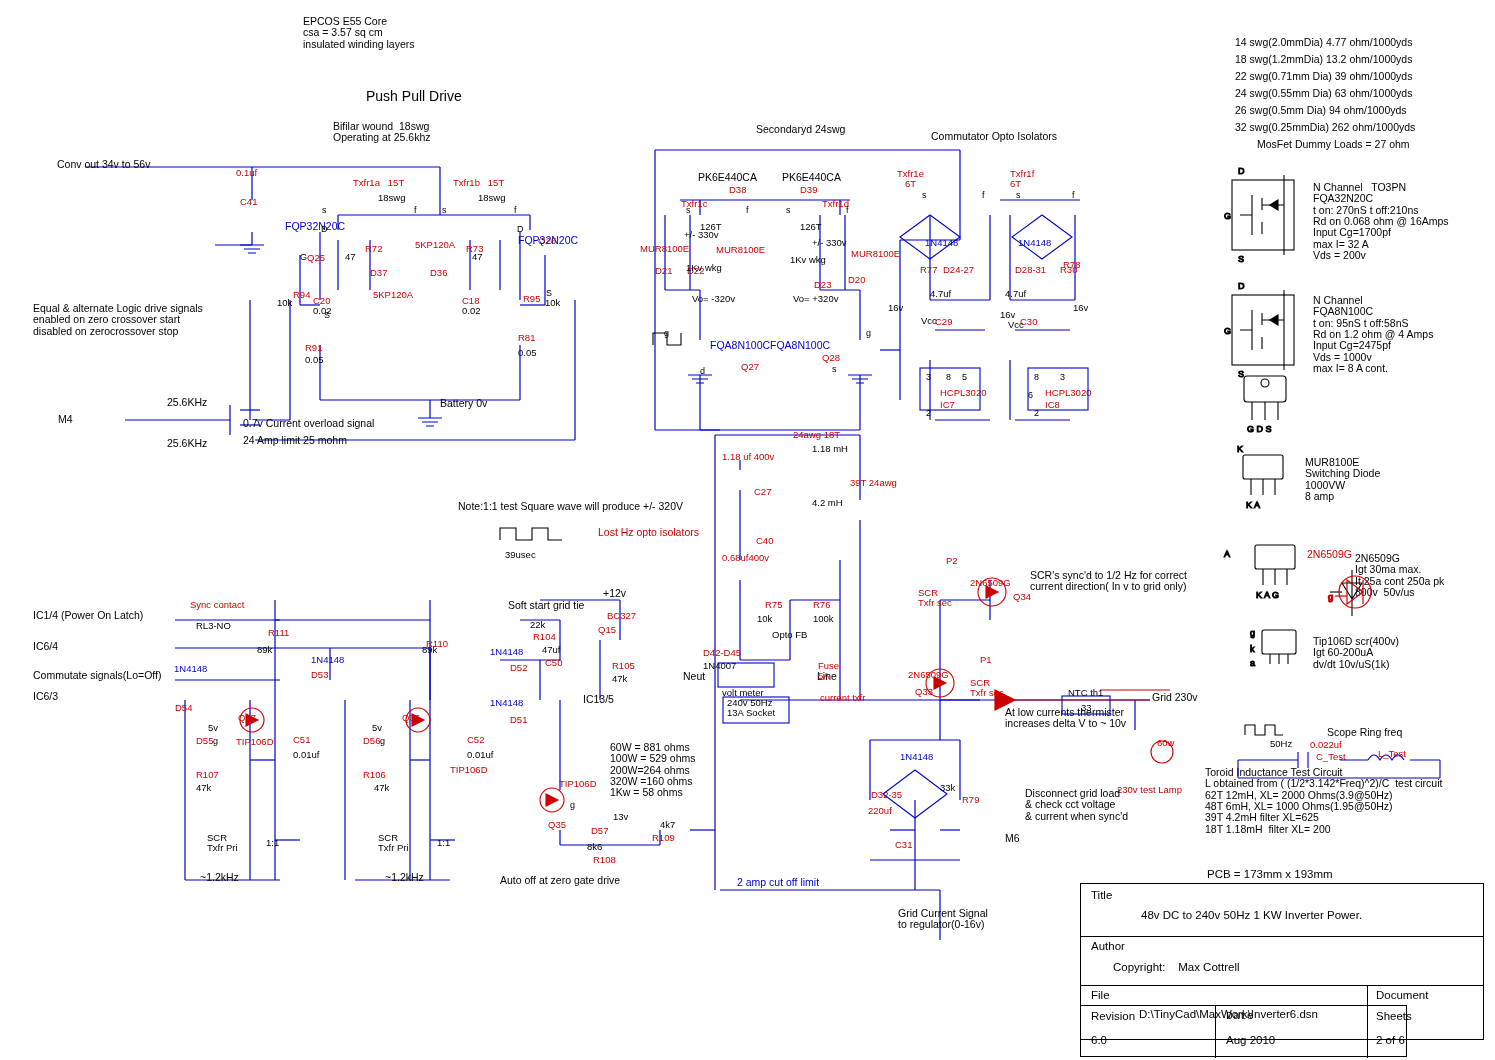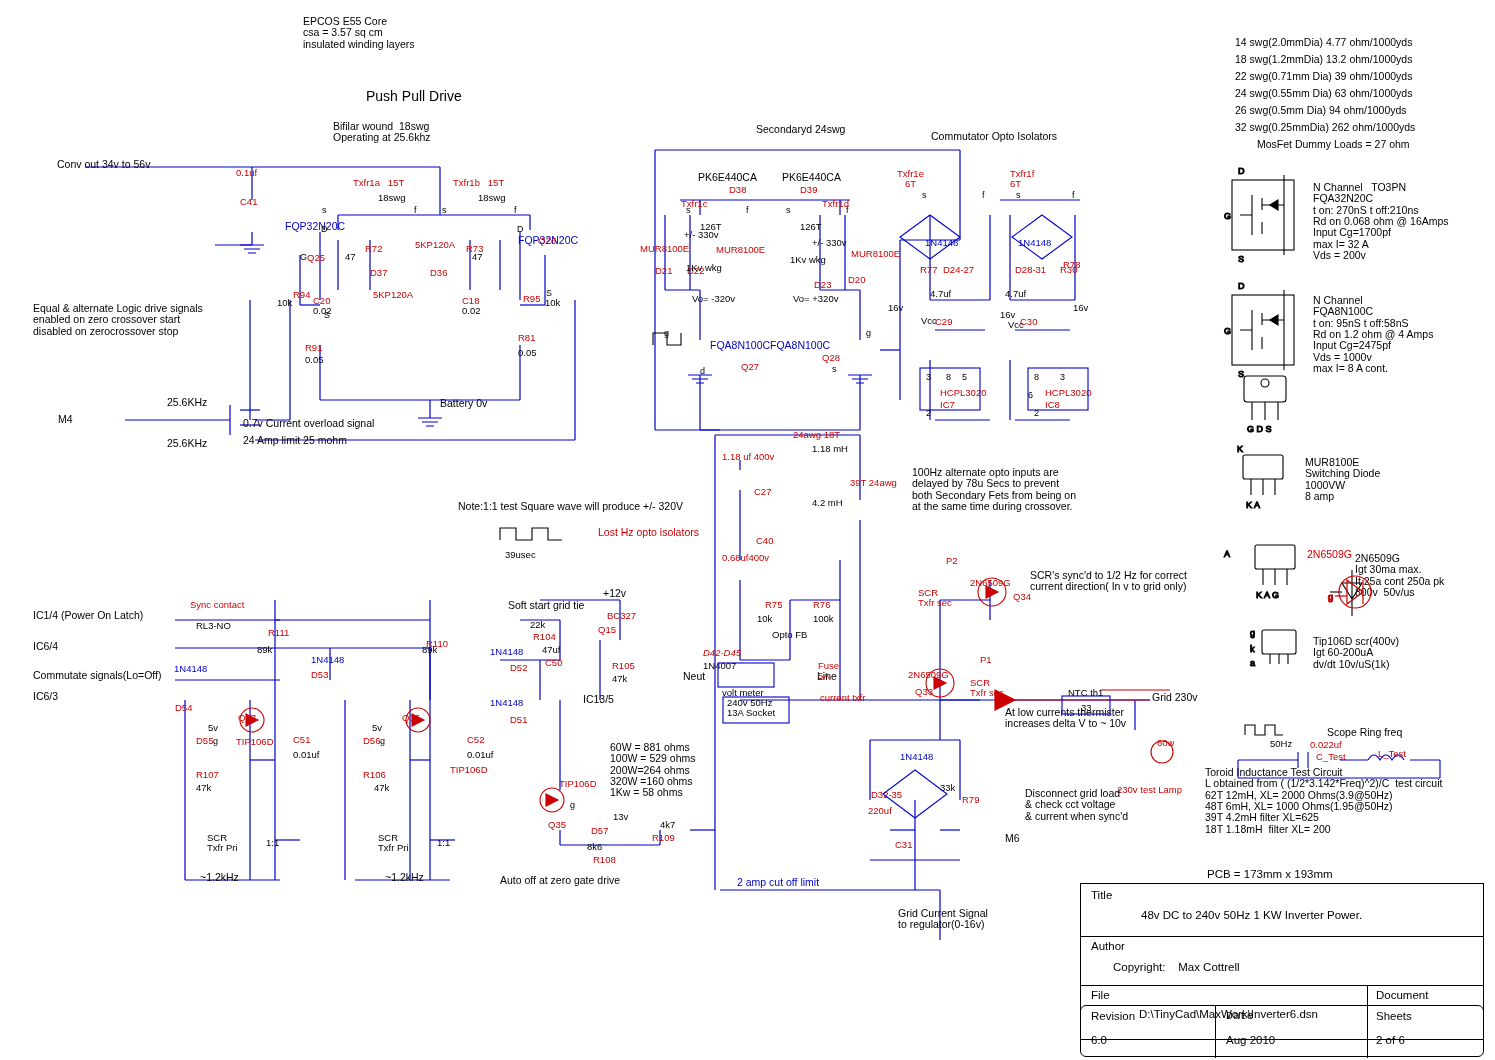--- a/index.html
+++ b/index.html
@@ -355,39 +355,35 @@
 <div class="t red s8" style="left:1020px;top:317px;">C30</div>
 <div class="t blk s8" style="left:888px;top:303px;">16v</div>
 <div class="t blk s8" style="left:1073px;top:303px;">16v</div>
 <div class="t blk s8" style="left:1000px;top:310px;">16v</div>
 <div class="t blk s8" style="left:921px;top:316px;">Vcc</div>
 <div class="t blk s8" style="left:1008px;top:320px;">Vcc</div>
 <div class="t red s8" style="left:940px;top:388px;">HCPL3020</div>
 <div class="t red s8" style="left:940px;top:400px;">IC7</div>
 <div class="t red s8" style="left:1045px;top:388px;">HCPL3020</div>
 <div class="t red s8" style="left:1045px;top:400px;">IC8</div>
-<div class="t blk s9" style="left:912px;top:467px;">100Hz alternate opto inputs are
-delayed by 78u Secs to prevent
-both Secondary Fets from being on
-at the same time during crossover.</div>
 
 <div class="t red s8" style="left:793px;top:430px;">24awg 18T</div>
 <div class="t blk s8" style="left:812px;top:444px;">1.18 mH</div>
 <div class="t red s8" style="left:850px;top:478px;">39T 24awg</div>
 <div class="t blk s8" style="left:812px;top:498px;">4.2 mH</div>
 <div class="t red s8" style="left:722px;top:452px;">1.18 uf 400v</div>
 <div class="t red s8" style="left:754px;top:487px;">C27</div>
 <div class="t red s8" style="left:756px;top:536px;">C40</div>
 <div class="t red s8" style="left:722px;top:553px;">0.68uf400v</div>
 <div class="t red s8" style="left:765px;top:600px;">R75</div>
 <div class="t blk s8" style="left:757px;top:614px;">10k</div>
 <div class="t red s8" style="left:813px;top:600px;">R76</div>
 <div class="t blk s8" style="left:813px;top:614px;">100k</div>
 <div class="t blk s8" style="left:772px;top:630px;">Opto FB</div>
-<div class="t red s8" style="left:703px;top:648px;font-style:italic;">D42-D45</div>
+<div class="t red s8" style="left:703px;top:648px;">D42-D45</div>
 <div class="t blk s8" style="left:703px;top:661px;">1N4007</div>
 <div class="t blk s8" style="left:722px;top:688px;">volt meter</div>
 <div class="t blk s9" style="left:683px;top:671px;">Neut</div>
 <div class="t blk s9" style="left:817px;top:671px;">Line</div>
 <div class="t red s8" style="left:818px;top:661px;">Fuse
 5A</div>
 <div class="t blk s8" style="left:727px;top:698px;">240v 50Hz
 13A Socket</div>
 <div class="t red s8" style="left:820px;top:693px;">current txfr</div>
 <div class="t blk s9" style="left:610px;top:742px;">60W = 881 ohms
@@ -534,21 +530,21 @@
   <div style="position:absolute;left:0;top:102px;width:100%;height:50px;box-sizing:border-box;">
     <div style="position:absolute;left:0;top:0;width:287px;height:50px;border-right:1px solid #000;box-sizing:border-box;">
       <div class="t blk s10" style="left:10px;top:3px;">File</div>
       <div class="t blk s10" style="left:58px;top:22px;">D:\TinyCad\MaxWork\Inverter6.dsn</div>
     </div>
     <div style="position:absolute;left:287px;top:0;width:117px;height:50px;">
       <div class="t blk s10" style="left:8px;top:3px;">Document</div>
     </div>
   </div>
 </div>
-<div class="tblbox" style="left:1080px;top:1005px;width:404px;height:52px;border-radius:6px;">
+<div class="tblbox" style="left:1080px;top:1005px;width:327px;height:52px;">
   <div style="position:absolute;left:0;top:0;width:135px;height:52px;border-right:1px solid #000;box-sizing:border-box;">
     <div class="t blk s10" style="left:10px;top:4px;">Revision</div>
     <div class="t blk s10" style="left:10px;top:28px;">6.0</div>
   </div>
   <div style="position:absolute;left:135px;top:0;width:152px;height:52px;border-right:1px solid #000;box-sizing:border-box;">
     <div class="t blk s10" style="left:10px;top:4px;font-family:Liberation Mono, monospace;">Date</div>
     <div class="t blk s10" style="left:10px;top:28px;">Aug 2010</div>
   </div>
   <div style="position:absolute;left:287px;top:0;width:117px;height:52px;">
     <div class="t blk s10" style="left:8px;top:4px;">Sheets</div>

